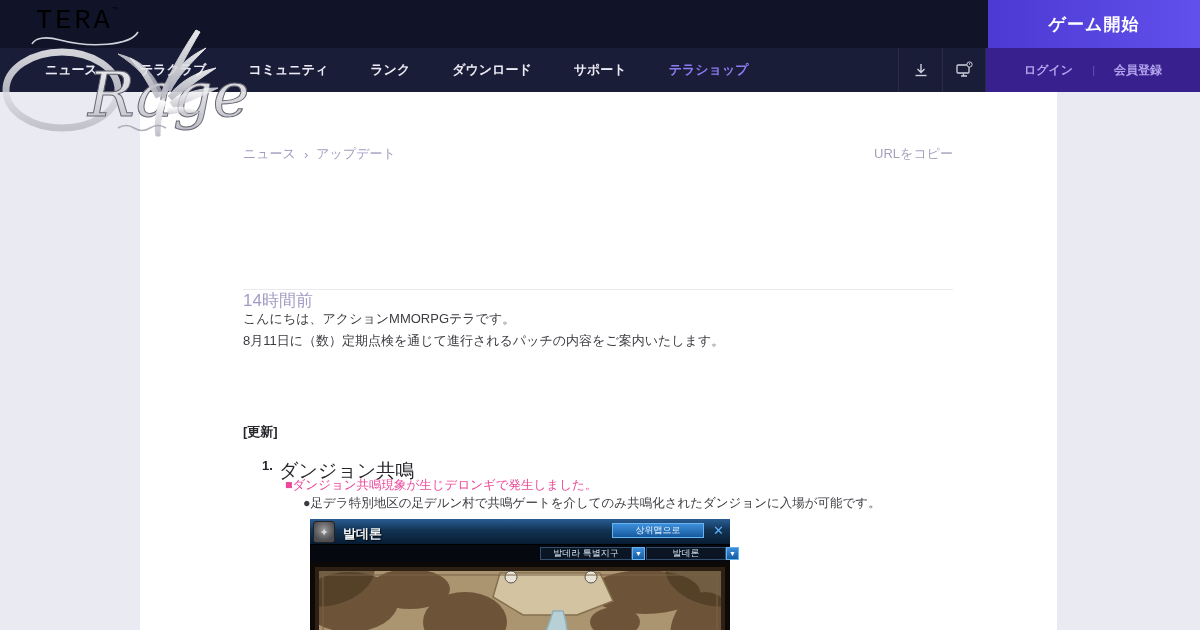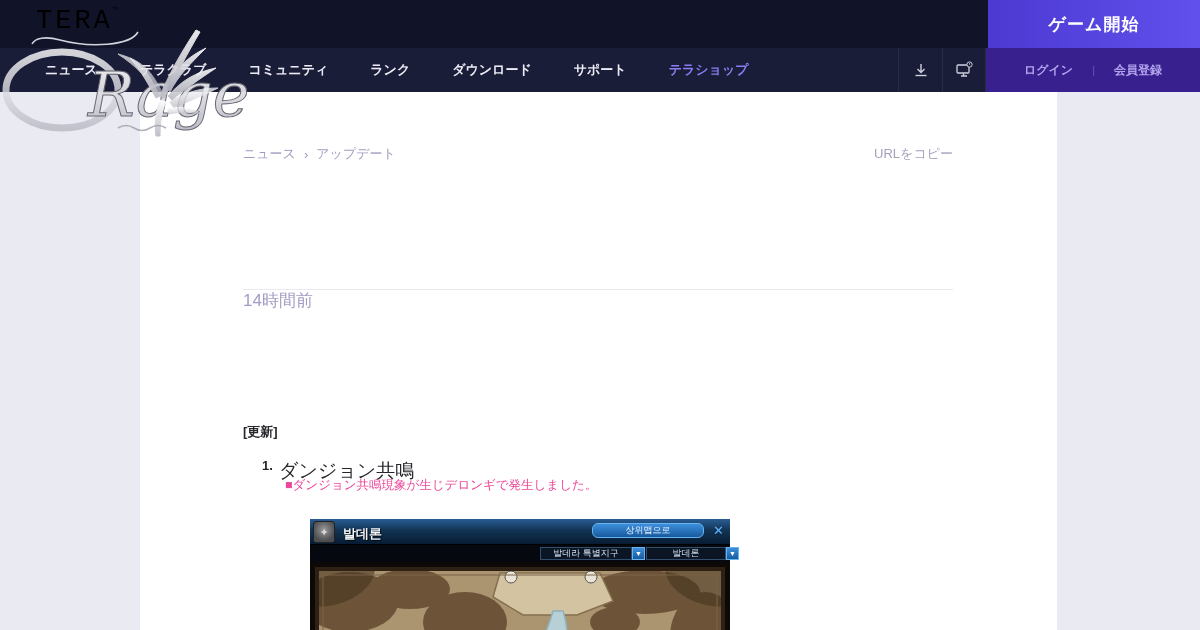--- a/index.html
+++ b/index.html
@@ -43,21 +43,21 @@
   .li-num { position:absolute; left:122px; top:366px; font-size:13px; font-weight:700; color:#26262c; }
   .li-title { position:absolute; left:139px; top:366px; font-size:19px; font-weight:400; color:#26262c; }
   .li-sub1 { position:absolute; left:145px; top:385px; font-size:12.5px; color:#ec4899; }
   .li-sub2 { position:absolute; left:163px; top:403px; font-size:12.5px; color:#3c3c42; }
 
   
   .shot { position:absolute; left:170px; top:427px; width:420px; height:210px; background:#000; z-index:6; }
   .shot-titlebar { position:absolute; left:0; top:0; width:420px; height:26px; background:linear-gradient(180deg,#2a5d95 0%,#123454 45%,#081c33 100%); border-bottom:1px solid #000; }
   .shot-emblem { position:absolute; left:3px; top:2px; width:22px; height:22px; background:radial-gradient(circle at 50% 40%,#9a9a9a,#4e4e52 70%); border:1px solid #222; border-radius:3px; display:flex; align-items:center; justify-content:center; color:#d8d8d8; font-size:11px; }
   .shot-title { position:absolute; left:33px; top:6px; color:#f2f6fa; font-size:13px; font-weight:700; text-shadow:1px 1px 1px #000; }
-  .shot-btn { position:absolute; right:26px; top:4px; width:112px; height:15px; background:linear-gradient(180deg,#3d8fdb,#175a9e); border:1px solid #66b4f2; border-radius:6px; color:#eaf4ff; font-size:9px; display:flex; align-items:center; justify-content:center; cursor:pointer; }
+  .shot-btn { position:absolute; right:26px; top:4px; width:92px; height:15px; background:linear-gradient(180deg,#3d8fdb,#175a9e); border:1px solid #66b4f2; border-radius:0; color:#eaf4ff; font-size:9px; display:flex; align-items:center; justify-content:center; cursor:pointer; }
   .shot-close { position:absolute; right:3px; top:3px; width:17px; height:17px; color:#5fb2ff; font-size:13px; font-weight:700; display:flex; align-items:center; justify-content:center; cursor:pointer; }
   .shot-ddrow { position:absolute; left:0; top:26px; width:420px; height:17px; background:#05080f; }
   .shot-dd { position:absolute; top:2px; height:13px; background:#0c1523; border:1px solid #32506e; color:#cfe0f0; font-size:9px; display:flex; align-items:center; justify-content:center; cursor:pointer; }
   .dd1 { left:230px; width:92px; }
   .dd2 { left:336px; width:80px; }
   .dd-arrow { position:absolute; right:-14px; top:-1px; width:13px; height:13px; background:linear-gradient(180deg,#3d8fdb,#175a9e); border:1px solid #66b4f2; color:#fff; font-size:7px; display:flex; align-items:center; justify-content:center; }
   .shot-map { position:absolute; left:0; top:43px; width:420px; height:167px; background:#0d0906; padding:5px; }
 </style>
 </head>
 <body>
@@ -131,25 +131,28 @@
   <div class="breadcrumb">
     <span class="bc-link">ニュース</span>
     <span>›</span>
     <span class="bc-link">アップデート</span>
   </div>
   <div class="copy-url">URLをコピー</div>
 
   <div class="timestamp">14時間前</div>
   <div class="divider"></div>
 
+  <div class="para" style="top:216px">こんにちは、アクションMMORPGテラです。</div>
+  <div class="para" style="top:238px">8月11日に（数）定期点検を通じて進行されるパッチの内容をご案内いたします。</div>
 
   <div class="sec-head">[更新]</div>
   <div class="li-num">1.</div>
   <div class="li-title">ダンジョン共鳴</div>
   <div class="li-sub1">■ダンジョン共鳴現象が生じデロンギで発生しました。</div>
+  <div class="li-sub2">●足デラ特別地区の足デルン村で共鳴ゲートを介してのみ共鳴化されたダンジョンに入場が可能です。</div>
 
   <div class="shot">
     <div class="shot-titlebar">
       <div class="shot-emblem">✦</div>
       <div class="shot-title">발데론</div>
       <div class="shot-btn">상위맵으로</div>
       <div class="shot-close">✕</div>
     </div>
     <div class="shot-ddrow">
       <div class="shot-dd dd1">

